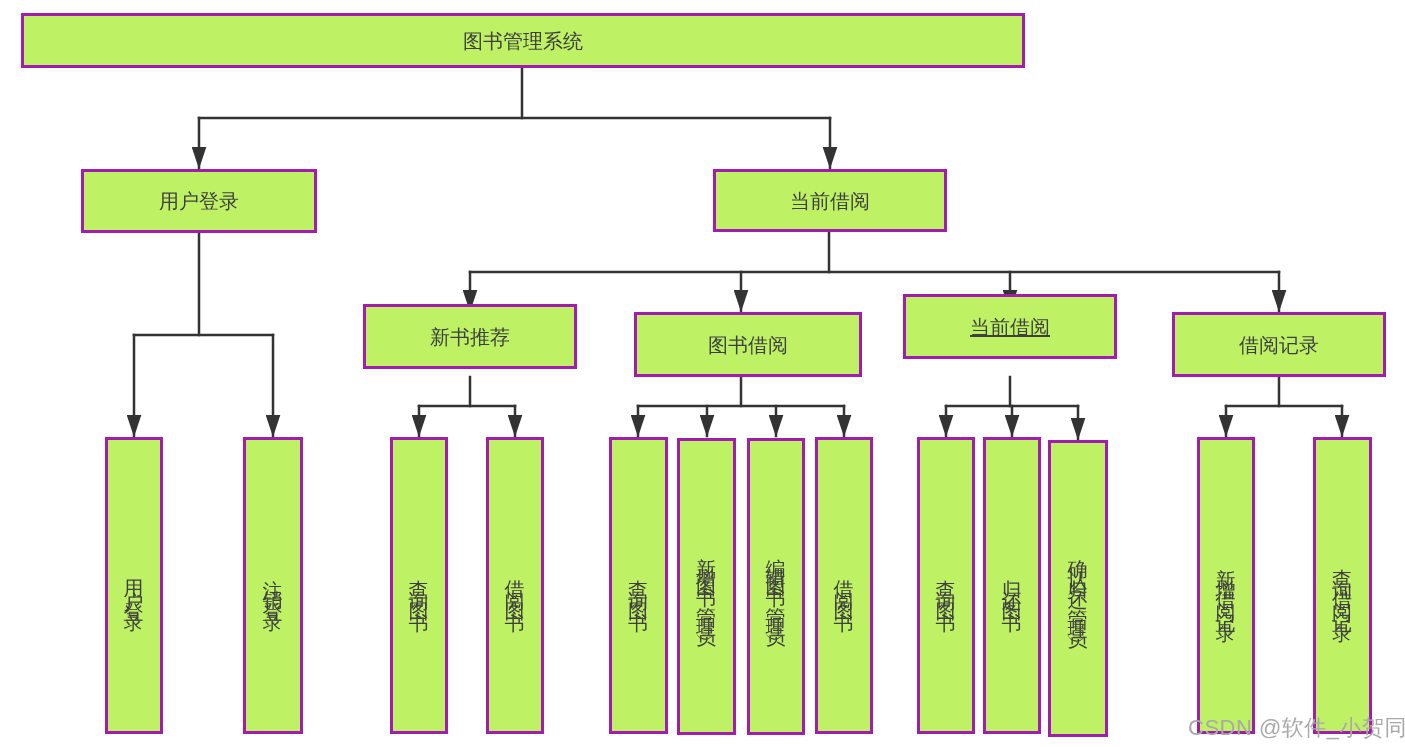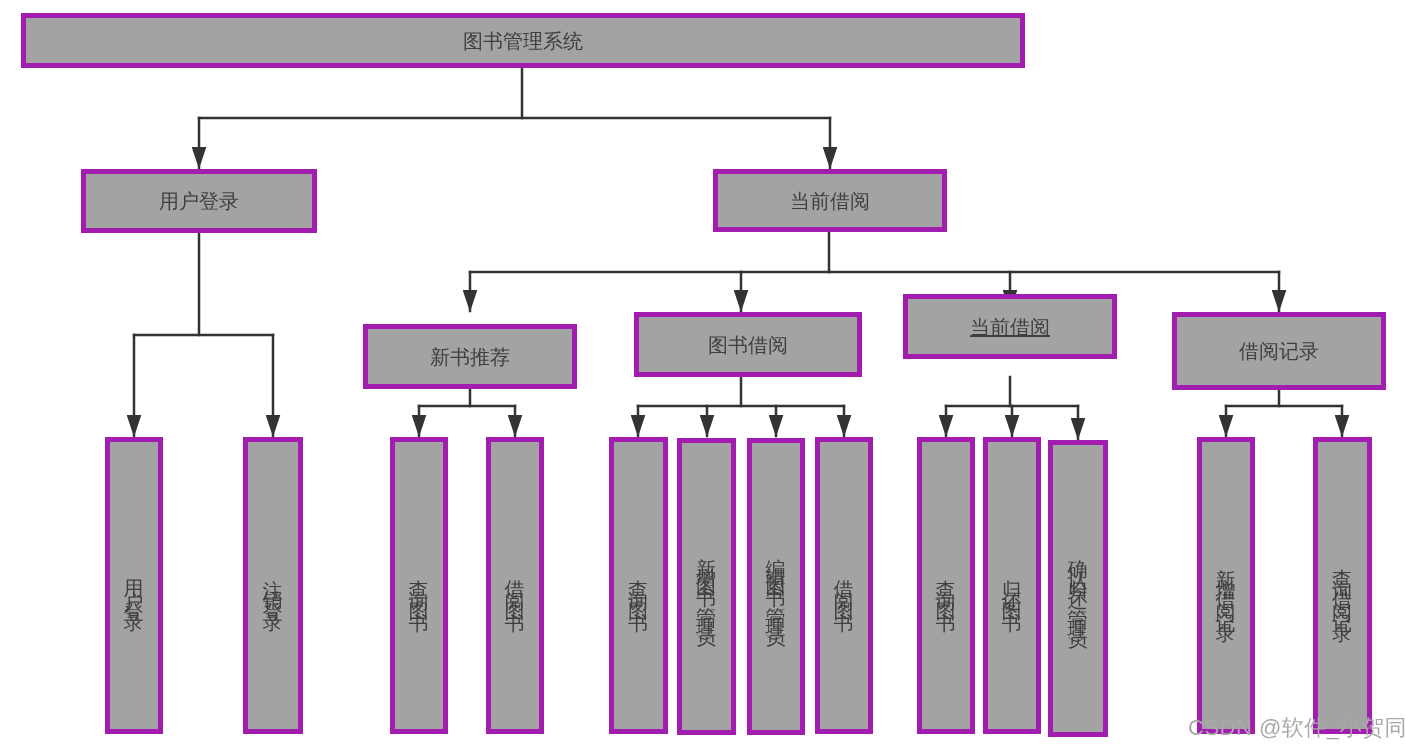--- a/index.html
+++ b/index.html
@@ -2,22 +2,22 @@
 <html lang="zh"><head>
 <meta charset="utf-8">
 <style>
   html,body{margin:0;padding:0;background:#ffffff;}
   .stage{
     position:relative;width:1405px;height:747px;background:#ffffff;
     font-family:"Liberation Sans",sans-serif;overflow:hidden;
   }
   svg.wires{position:absolute;left:0;top:0;width:1405px;height:747px;}
   .box{
-    position:absolute;box-sizing:border-box;background:#a3a3a3;
-    border:5px solid #a21caf;color:#3f3f3f;
+    position:absolute;box-sizing:border-box;background:#bef264;
+    border:3px solid #a21caf;color:#3f3f3f;
     display:flex;align-items:center;justify-content:center;
     font-size:20px;line-height:1;white-space:nowrap;
   }
   .leaf span{
     writing-mode:vertical-rl;text-orientation:mixed;
     letter-spacing:11px;line-height:1;white-space:nowrap;
   }
   .leaf.long span{letter-spacing:10px;}
   .watermark{
     position:absolute;left:1188px;top:713px;width:214px;
@@ -83,30 +83,30 @@
     <span>图书管理系统</span>
   </div>
 
   <div class="box" style="left:81px;top:169px;width:236px;height:64px;">
     <span>用户登录</span>
   </div>
   <div class="box" style="left:713px;top:169px;width:234px;height:63px;">
     <span>当前借阅</span>
   </div>
 
-  <div class="box" style="left:363px;top:324px;width:214px;height:65px;">
+  <div class="box" style="left:363px;top:304px;width:214px;height:65px;">
     <span>新书推荐</span>
   </div>
   <div class="box" style="left:634px;top:312px;width:228px;height:65px;">
     <span>图书借阅</span>
   </div>
   <div class="box" style="left:903px;top:294px;width:214px;height:65px;text-decoration:underline;">
     <span>当前借阅</span>
   </div>
-  <div class="box" style="left:1172px;top:312px;width:214px;height:78px;">
+  <div class="box" style="left:1172px;top:312px;width:214px;height:65px;">
     <span>借阅记录</span>
   </div>
 
   <div class="box leaf" style="left:105px;top:437px;width:58px;height:297px;">
     <span>用户登录</span>
   </div>
   <div class="box leaf" style="left:243px;top:437px;width:60px;height:297px;">
     <span>注销登录</span>
   </div>
   <div class="box leaf" style="left:390px;top:437px;width:58px;height:297px;">

